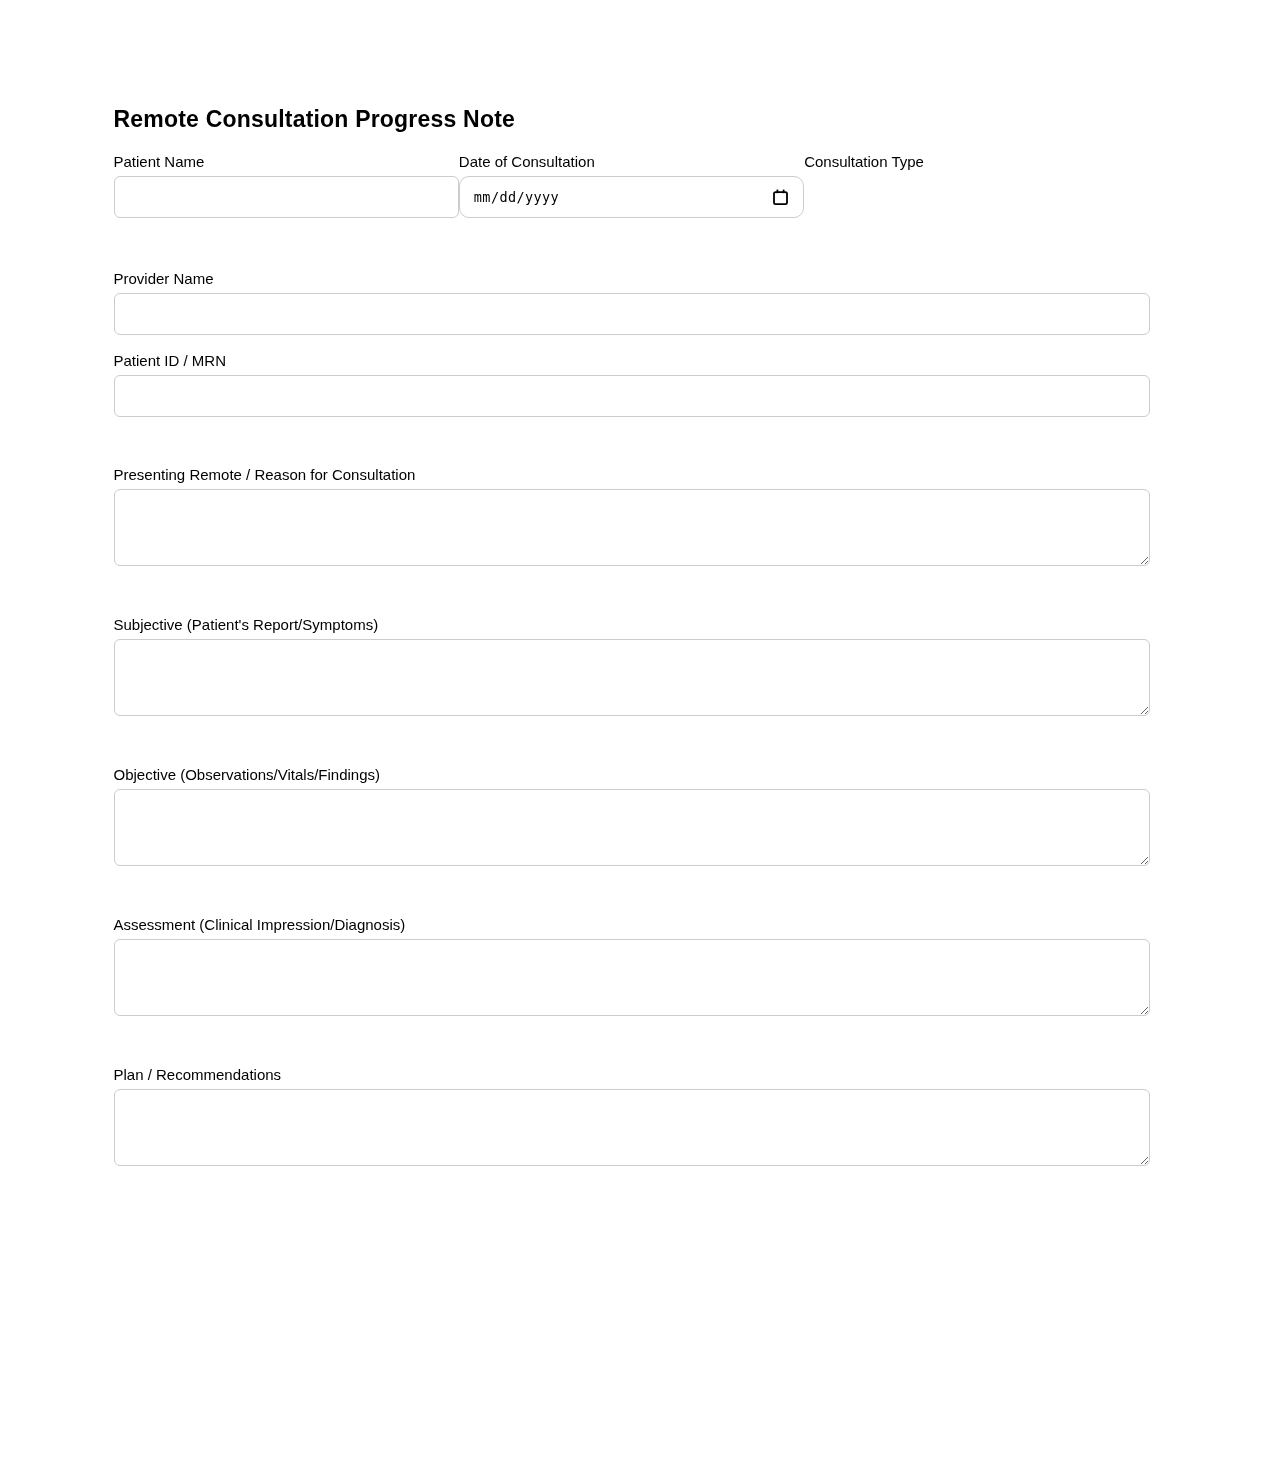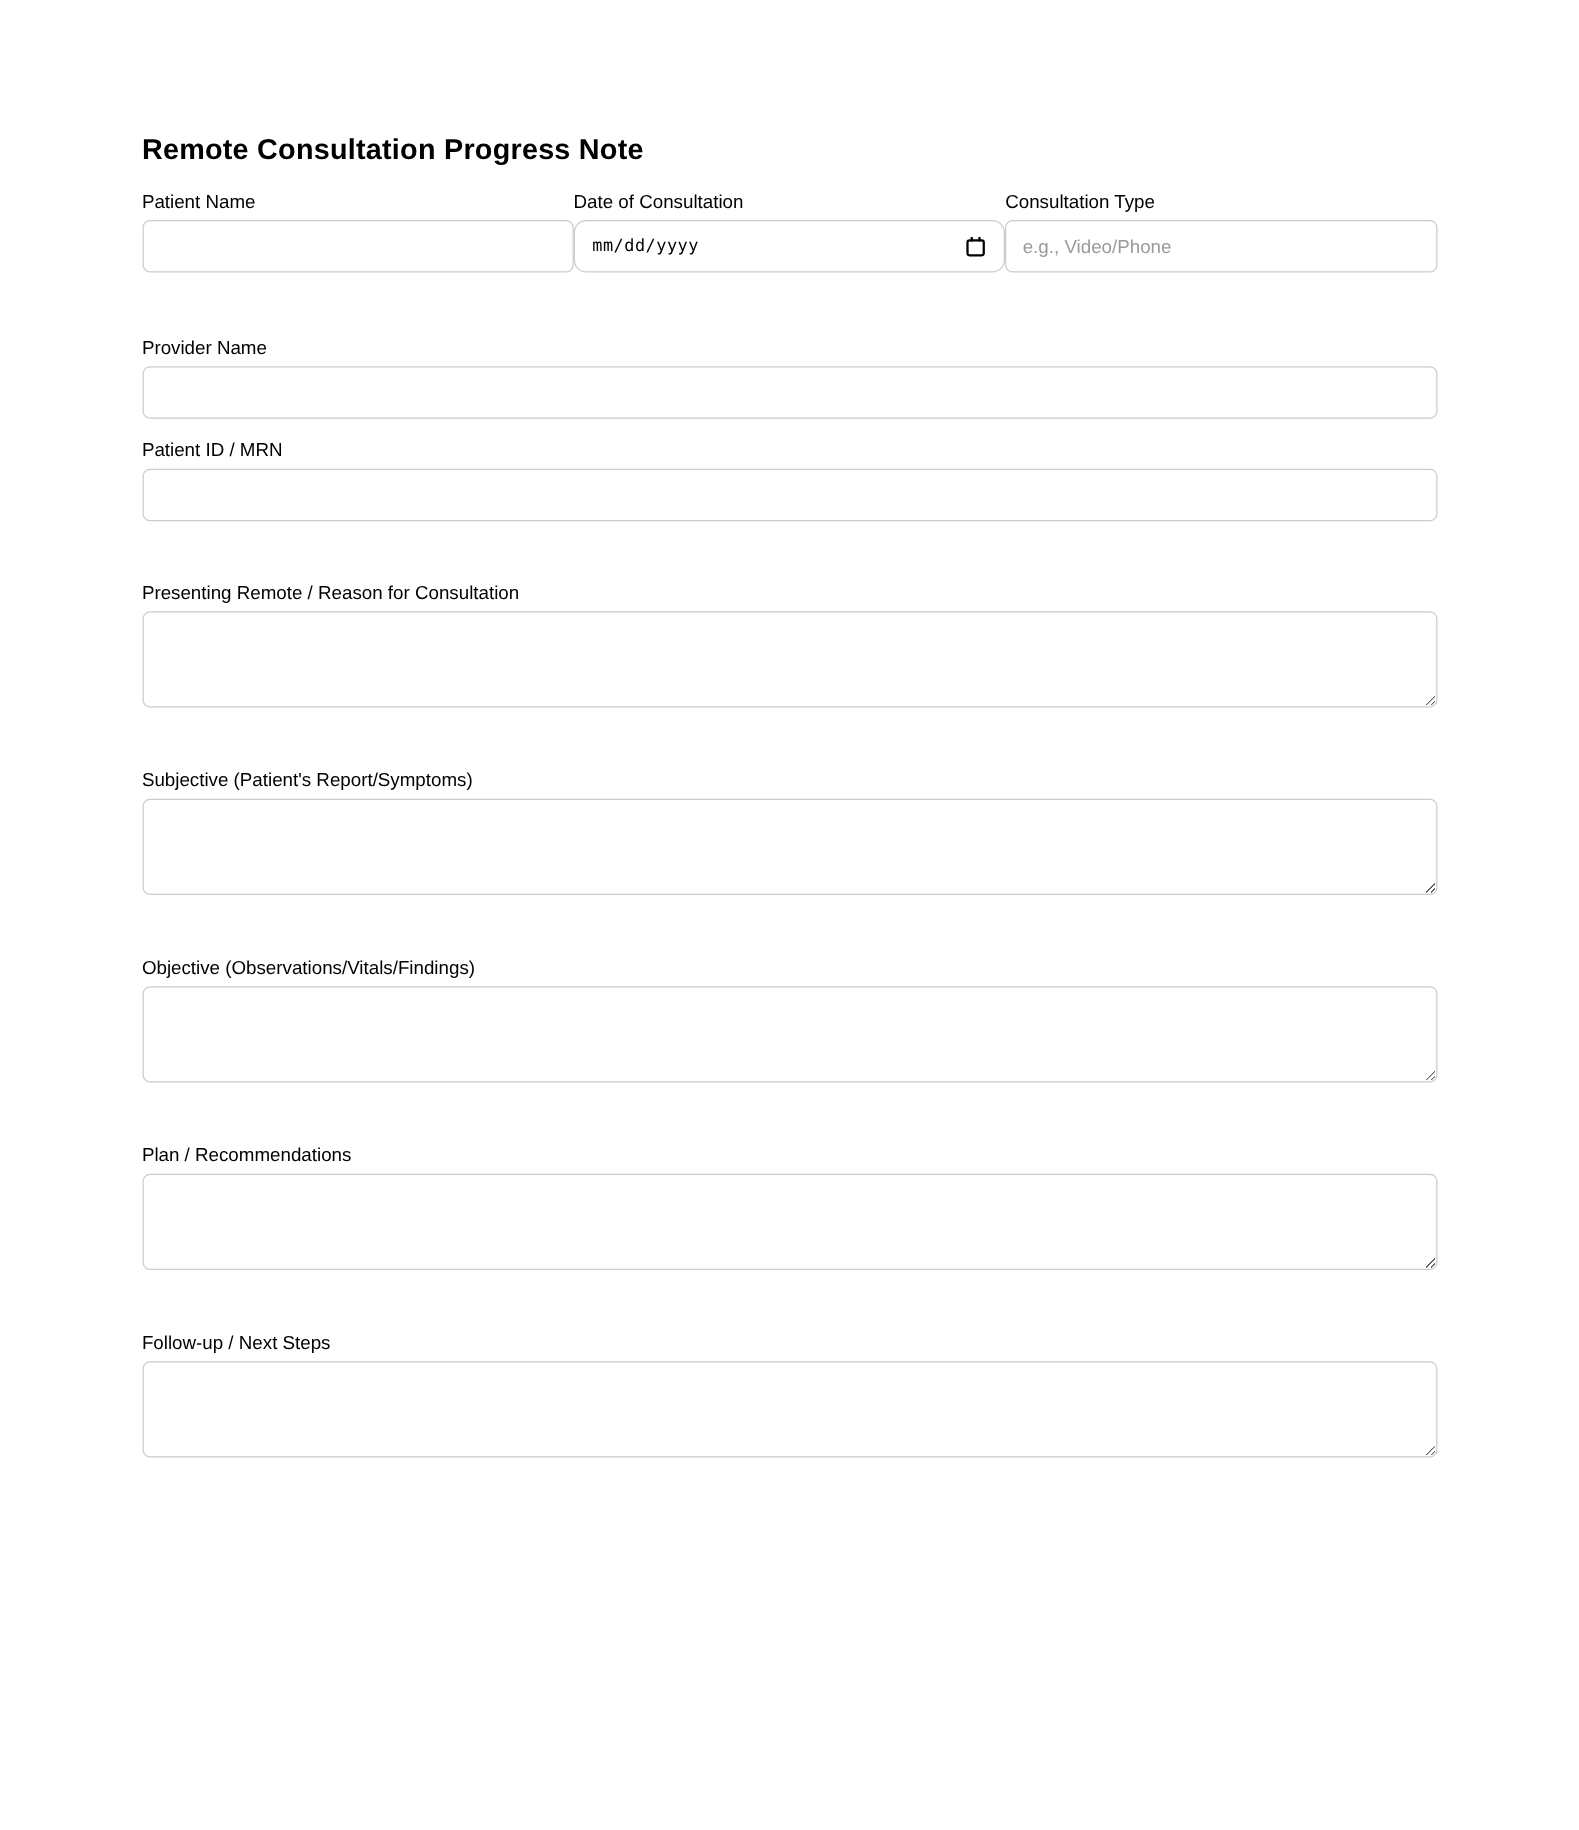--- a/index.html
+++ b/index.html
@@ -102,21 +102,20 @@
             <svg width="17" height="17" viewBox="0 0 17 17" fill="none">
               <rect x="2" y="3.2" width="13" height="12" rx="1.6" stroke="#000" stroke-width="1.8" fill="none"></rect>
               <line x1="5.4" y1="0.6" x2="5.4" y2="4.2" stroke="#000" stroke-width="1.8"></line>
               <line x1="11.6" y1="0.6" x2="11.6" y2="4.2" stroke="#000" stroke-width="1.8"></line>
             </svg>
           </span>
         </div>
       </div>
       <div>
         <label class="field-label">Consultation Type</label>
-        <input class="text-input" type="text" placeholder="e.g., Video/Phone" style="">
       </div>
     </div>
 
     <div class="row cols-2">
       <div>
         <label class="field-label">Provider Name</label>
         <input class="text-input" type="text" value="" style="">
       </div>
       <div>
         <label class="field-label">Patient ID / MRN</label>
@@ -132,26 +131,26 @@
     <div class="group">
       <label class="field-label">Subjective (Patient's Report/Symptoms)</label>
       <textarea class="text-area" style=""></textarea>
     </div>
 
     <div class="group">
       <label class="field-label">Objective (Observations/Vitals/Findings)</label>
       <textarea class="text-area" style=""></textarea>
     </div>
 
+    <div class="group">
+      <label class="field-label">Assessment (Clinical Impression/Diagnosis)</label>
+      <textarea class="text-area" style=""></textarea>
+    </div>
 
     <div class="group">
       <label class="field-label">Plan / Recommendations</label>
       <textarea class="text-area" style=""></textarea>
     </div>
 
-    <div class="group">
-      <label class="field-label">Follow-up / Next Steps</label>
-      <textarea class="text-area" style=""></textarea>
-    </div>
 
 
   </div>
 </div>
 
 </body></html>

